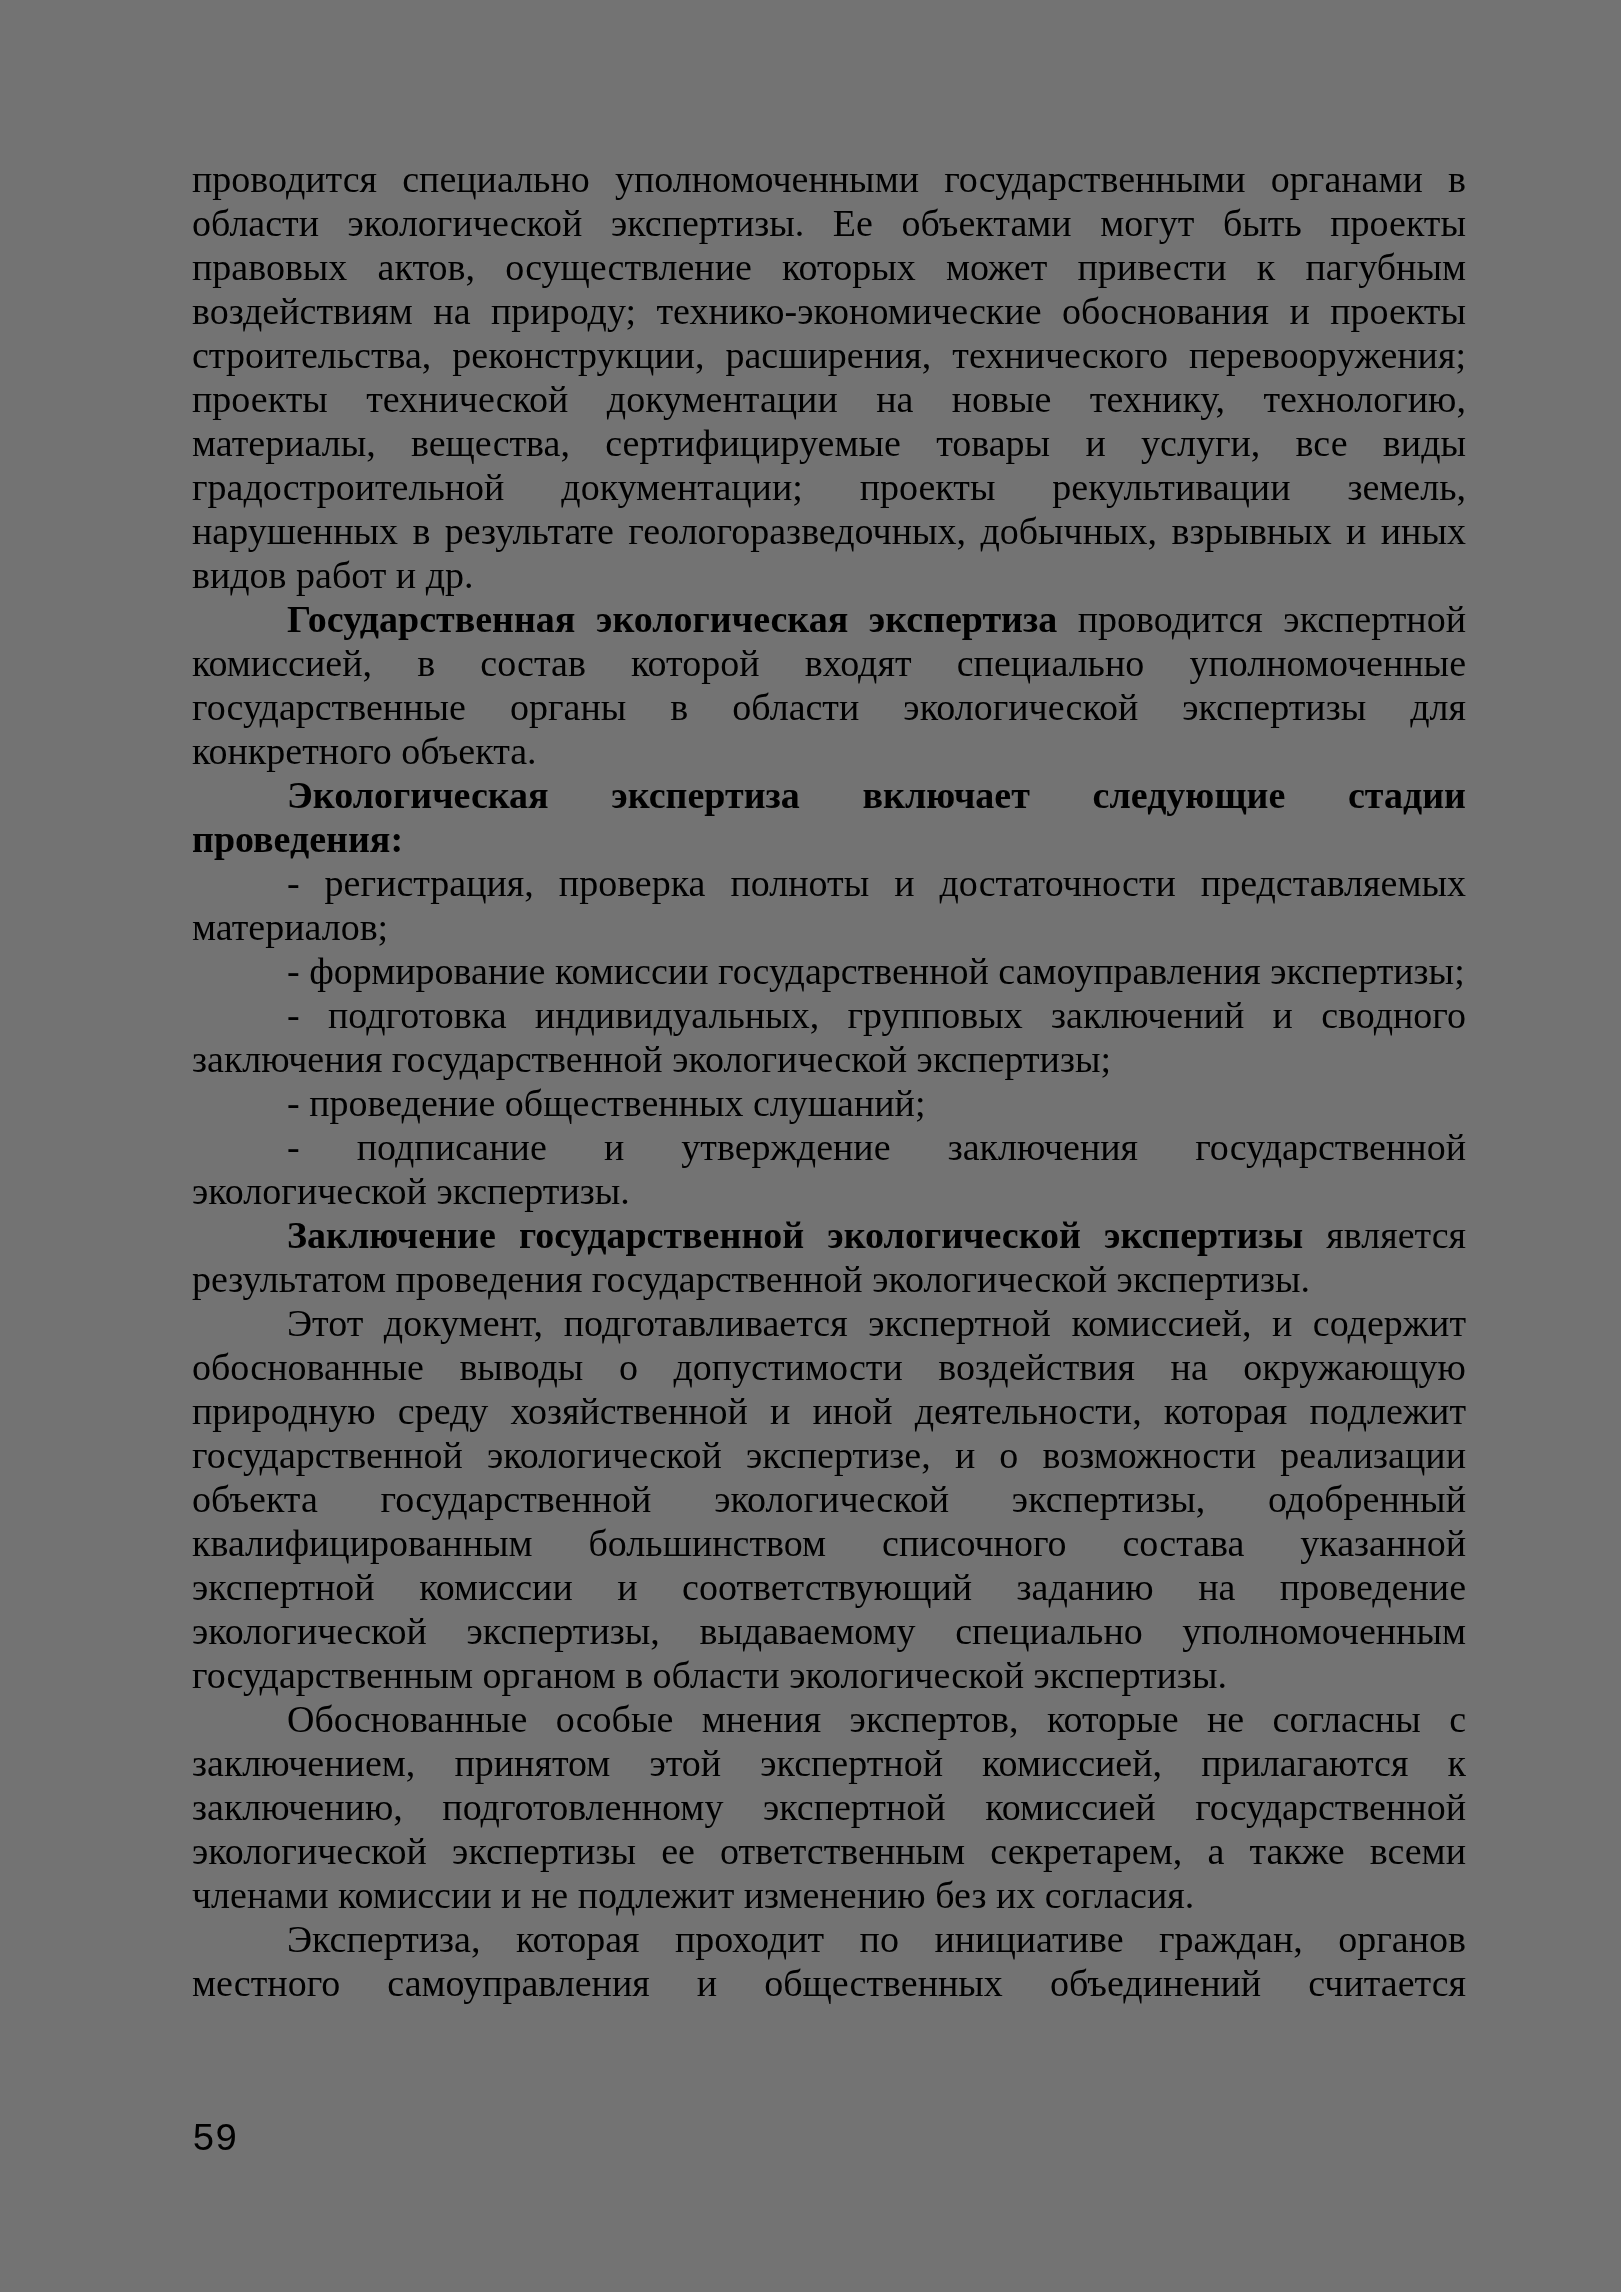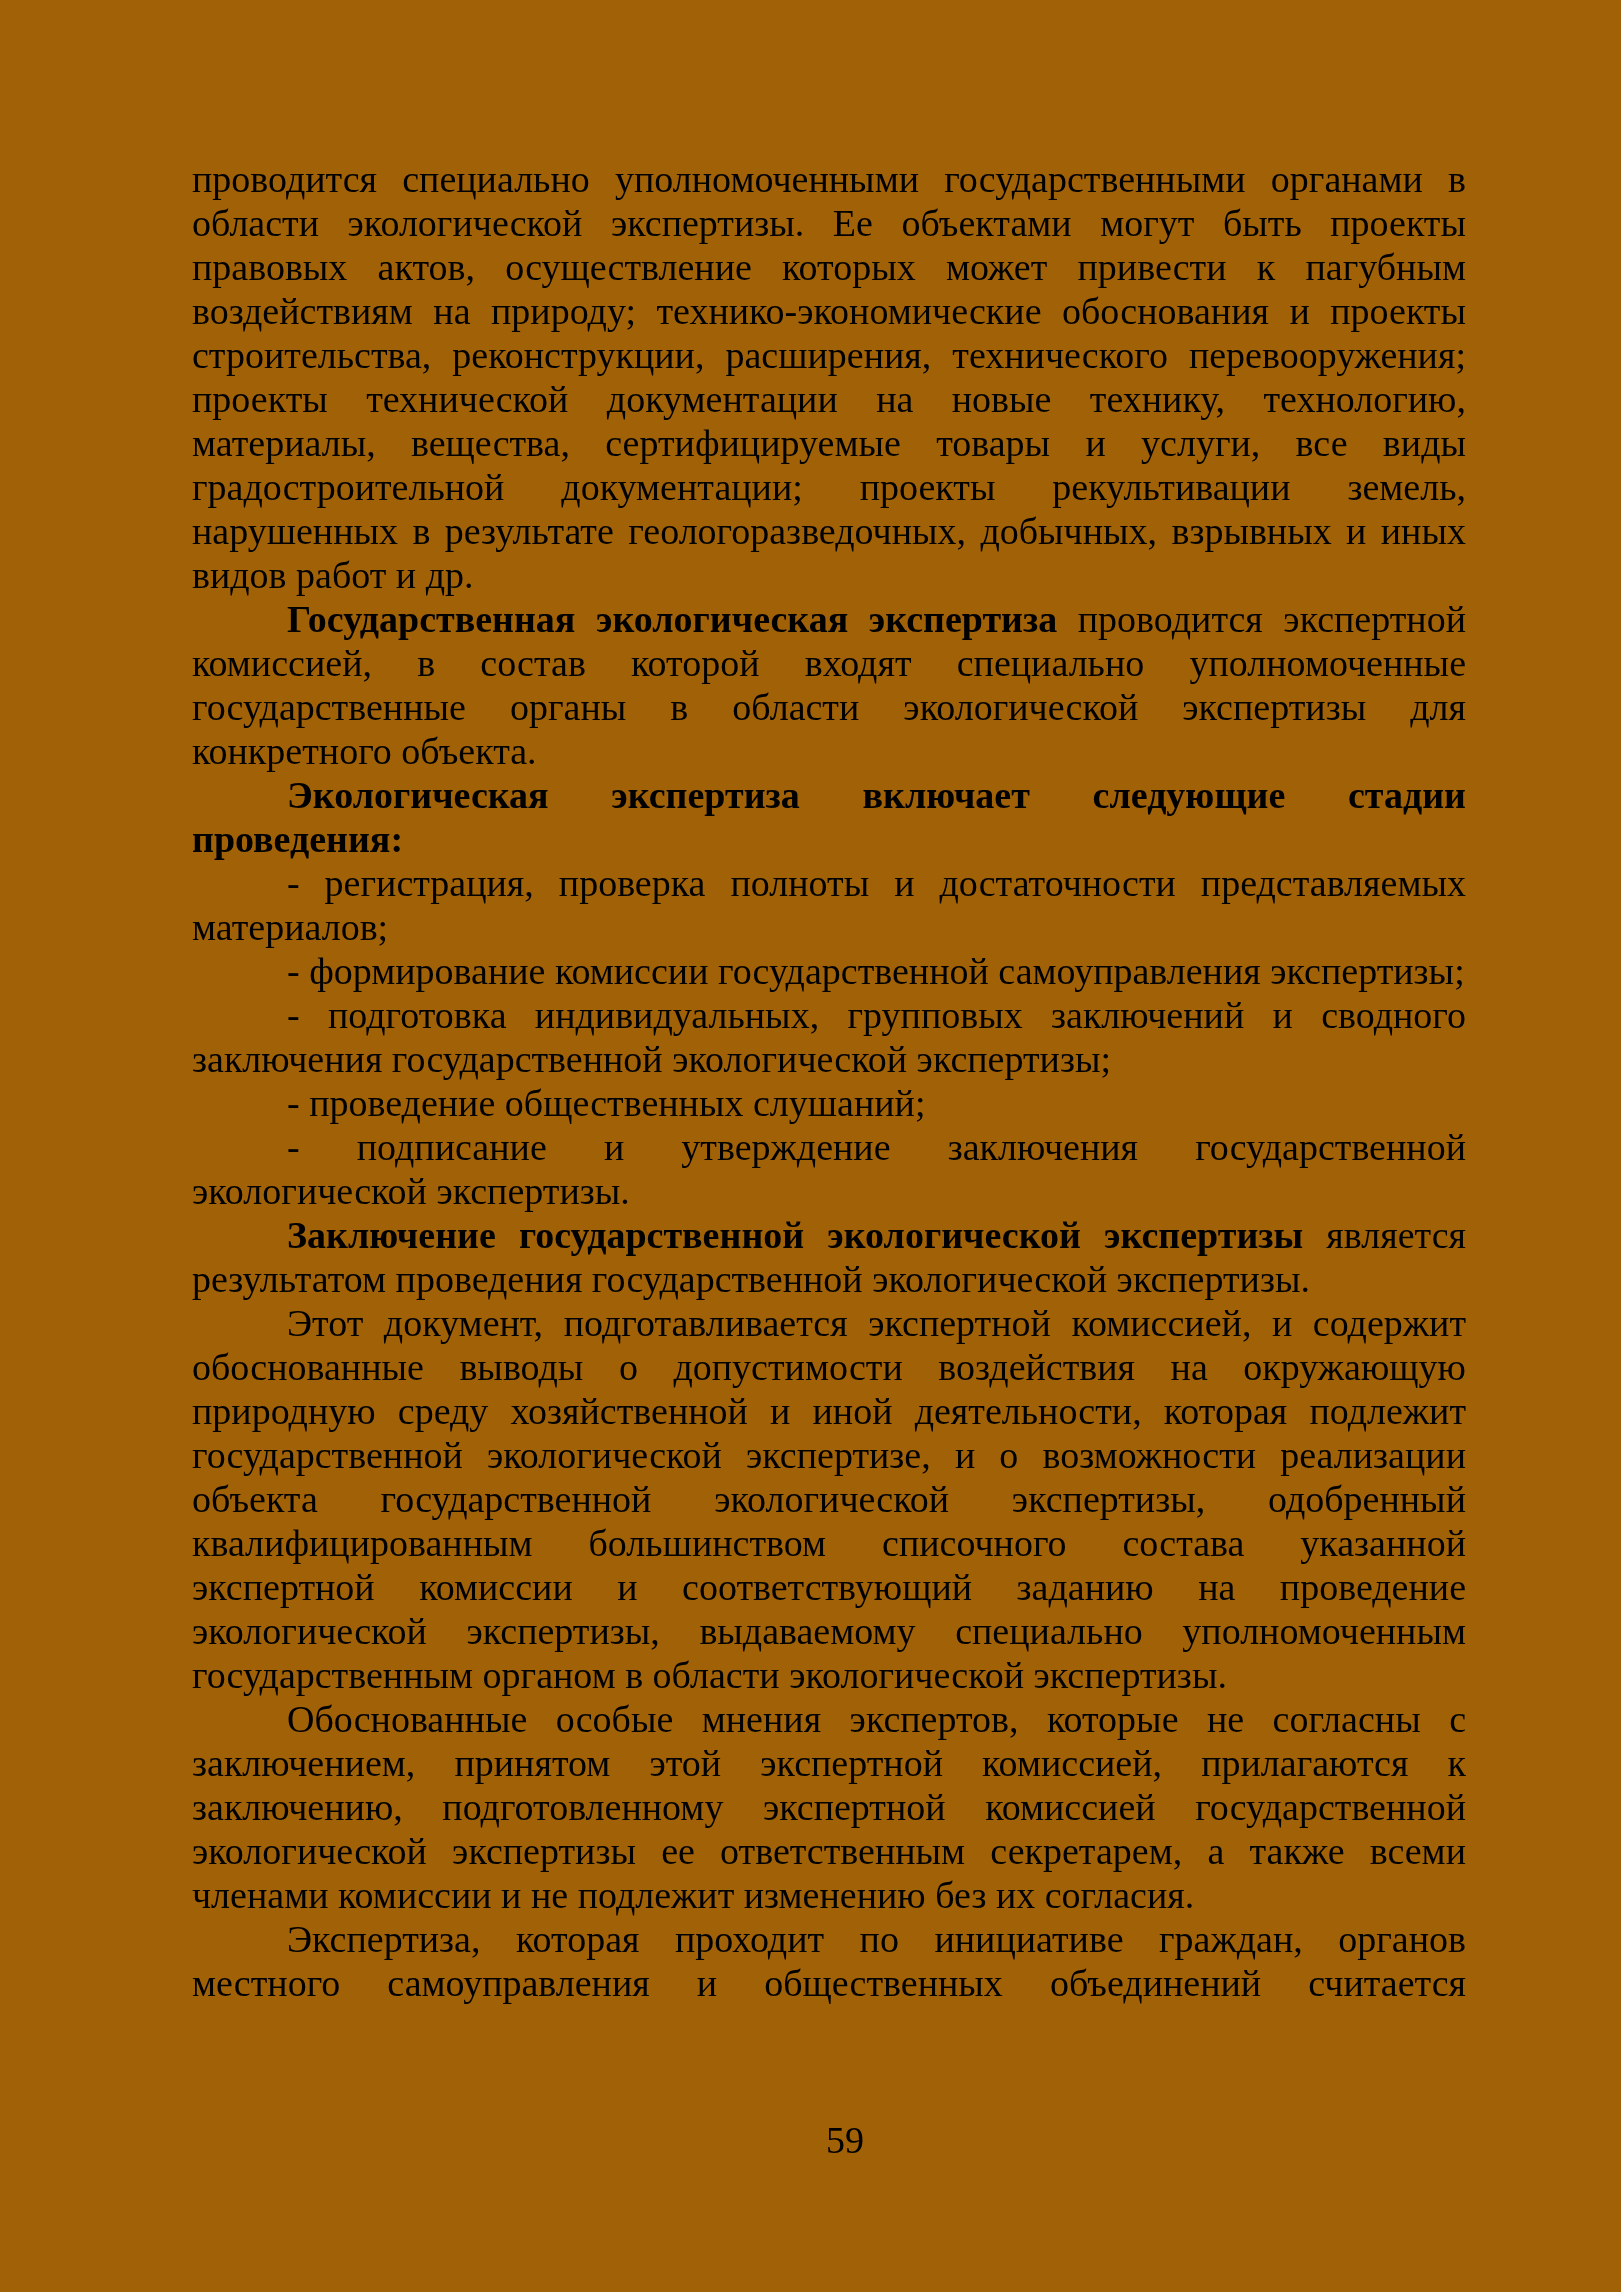--- a/index.html
+++ b/index.html
@@ -1,21 +1,21 @@
 <!DOCTYPE html>
 <html lang="ru"><head>
 <meta charset="utf-8">
 <style>
   html, body { margin: 0; padding: 0; }
   body { background: #ffffff; }
   .page {
     position: relative;
     width: 1621px;
     height: 2293px;
-    background: #a16207;
+    background: #737373;
     color: #000000;
     font-family: "Liberation Serif", "DejaVu Serif", serif;
     overflow: hidden;
   }
   .text-block {
     position: absolute;
     left: 192px;
     top: 157px;
     width: 1274px;
   }
@@ -28,25 +28,26 @@
     text-indent: 95px;
     letter-spacing: 0;
     word-spacing: normal;
   }
   p.para.continuation { text-indent: 0; }
   p.para.justify-last { text-align-last: justify; }
   p.para b { font-weight: bold; }
   .page-number {
     position: absolute;
     top: 2118px;
-    left: 208px;
+    left: 192px;
     width: 1274px;
-    text-align: center;
+    text-align: left;
     font-size: 38px;
     line-height: 44px;
+    font-family: Liberation Mono, monospace;
   }
 </style>
 </head>
 <body>
 
 <div class="page">
   <div class="text-block">
 
     <p class="para continuation"><b></b><span>проводится специально уполномоченными государственными органами в области экологической экспертизы. Ее объектами могут быть проекты правовых актов, осуществление которых может привести к пагубным воздействиям на природу; технико-экономические обоснования и проекты строительства, реконструкции, расширения, технического перевооружения; проекты технической документации на новые технику, технологию, материалы, вещества, сертифицируемые товары и услуги, все виды градостроительной документации; проекты рекультивации земель, нарушенных в результате геологоразведочных, добычных, взрывных и иных видов работ и др.</span></p>
 

